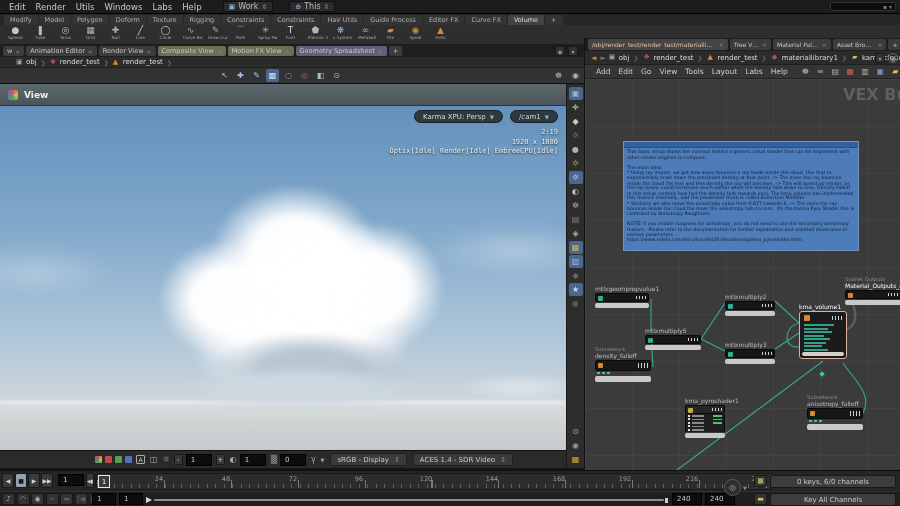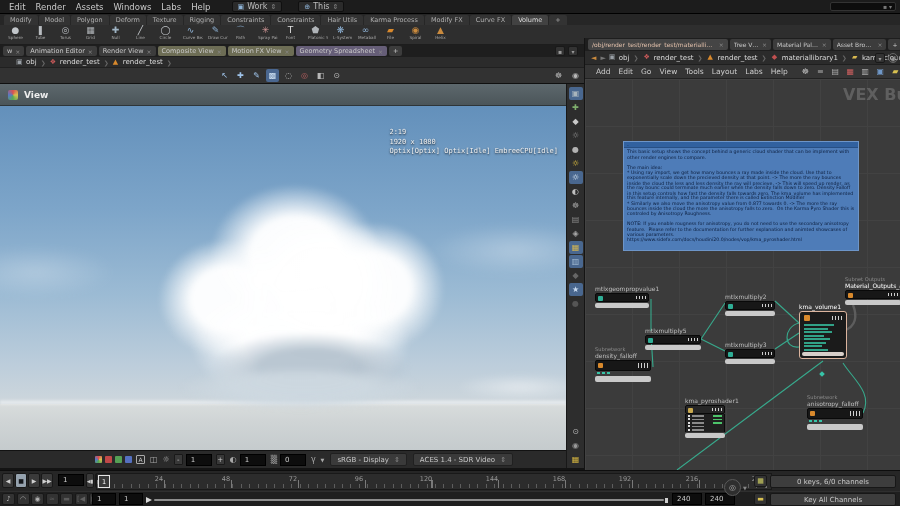--- a/index.html
+++ b/index.html
@@ -62,21 +62,21 @@
 .bshade{left:60px;top:148px;width:200px;height:72px;background:radial-gradient(closest-side,rgba(168,184,198,.8) 50%,rgba(168,184,198,0))}
 .bbase{left:28px;top:182px;width:245px;height:44px;background:radial-gradient(closest-side,rgba(205,216,224,.95) 55%,rgba(205,216,224,0))}
 .wisp{position:absolute;border-radius:50%;background:radial-gradient(closest-side,rgba(255,255,255,.9),rgba(255,255,255,0))}
 .w1{left:430px;top:118px;width:170px;height:52px;opacity:.32;filter:blur(4px)}
 .w2{left:-45px;top:140px;width:160px;height:52px;opacity:.28;filter:blur(4px)}
 .w3{left:455px;top:268px;width:130px;height:26px;opacity:.5;filter:blur(3px)}
 .vp-pills{position:absolute;top:4px;right:8px;display:flex;gap:7px}
 .vp-pill{background:rgba(38,44,48,.88);border:1px solid #1c2125;border-radius:8px;color:#d8d8d8;font-size:7px;
   height:13px;display:flex;align-items:center;gap:4px;padding:0 8px;white-space:nowrap}
 .vp-pill .dd{font-size:5.5px;color:#9ab}
-.vp-meta{position:absolute;top:22px;right:8px;text-align:left;color:#f2f2f2;font-size:7px;line-height:9.5px;
+.vp-meta{position:absolute;top:22px;right:8px;text-align:right;color:#f2f2f2;font-size:7px;line-height:9.5px;
   font-family:"DejaVu Sans Mono",monospace;text-shadow:0 1px 2px rgba(0,0,0,.8)}
 
 .icon-col{position:absolute;left:566px;top:84px;width:18px;height:386px;background:#2d2d2d;border-left:1px solid #181818;
   display:flex;flex-direction:column;align-items:center;padding:3px 0 4px;gap:1px}
 .icb{width:14px;height:13px;display:flex;align-items:center;justify-content:center;font-size:8px;border-radius:2px;flex:0 0 auto}
 .icb.sel{background:#49678f}
 .icol-spacer{flex:1 1 auto}
 
 .vp-bottom{position:absolute;left:0;top:450px;width:566px;height:18px;background:#2a2a2a;border-top:1px solid #121212;
   display:flex;align-items:center;font-size:7px;color:#bbb}
@@ -169,21 +169,21 @@
 </head>
 <body>
 
 <div id="app">
 
   <div class="menubar">
     <span style="display:flex">
 
     <span class="menu-item">Edit</span>
         <span class="menu-item">Render</span>
-        <span class="menu-item">Assets</span>
+        <span class="menu-item">Utils</span>
         <span class="menu-item">Windows</span>
         <span class="menu-item">Labs</span>
         <span class="menu-item">Help</span>
       </span>
     <div class="desk-sel">
       <span class="icn">▣</span>
       <span>Work</span>
       <span class="updn">⇕</span>
     </div>
     <div class="desk-sel">
@@ -201,22 +201,22 @@
 
   <span class="shelf-tab">Modify</span>
       <span class="shelf-tab">Model</span>
       <span class="shelf-tab">Polygon</span>
       <span class="shelf-tab">Deform</span>
       <span class="shelf-tab">Texture</span>
       <span class="shelf-tab">Rigging</span>
       <span class="shelf-tab">Constraints</span>
       <span class="shelf-tab">Constraints</span>
       <span class="shelf-tab">Hair Utils</span>
-      <span class="shelf-tab">Karma Process</span>
-      <span class="shelf-tab">Modify FX</span>
+      <span class="shelf-tab">Guide Process</span>
+      <span class="shelf-tab">Editor FX</span>
       <span class="shelf-tab">Curve FX</span>
       <span class="shelf-tab sel">Volume</span>
       <span class="shelf-tab">+</span>
     </div>
   <div class="shelf-tools">
 
       <span class="tool">
         <span class="tico" style="color: rgb(194, 198, 202);">●</span>
         <b>Sphere</b>
       </span>
@@ -405,24 +405,34 @@
     <div class="wisp w3"></div>
     <div class="cloud">
       <div class="blob b1"></div>
         <div class="blob b2"></div>
         <div class="blob b3"></div>
       <div class="blob b5"></div>
         <div class="blob b4"></div>
       <div class="blob bshade"></div>
         <div class="blob bbase"></div>
     </div>
+    <div class="vp-pills">
+      <span class="vp-pill">
+        <span>Karma XPU: Persp</span>
+        <span class="dd">▼</span>
+      </span>
+      <span class="vp-pill">
+        <span>/cam1</span>
+        <span class="dd">▼</span>
+      </span>
+    </div>
     <div class="vp-meta">
       <div>2:19</div>
       <div>1920 x 1080</div>
-      <div>Optix[Optix] Optix[Idle] EmbreeCPU[Idle]</div>
+      <div>Optix[Idle] Render[Idle] EmbreeCPU[Idle]</div>
     </div>
   </div>
 
   <div class="icon-col">
     <span style="display:contents">
       
     <span class="icb sel" style="color: rgb(168, 180, 188);">▣</span><span class="icb" style="color: rgb(127, 174, 109);">✚</span><span class="icb" style="color: rgb(201, 201, 201);">◆</span><span class="icb" style="color: rgb(138, 138, 138);">☼</span><span class="icb" style="color: rgb(178, 178, 178);">●</span><span class="icb" style="color: rgb(224, 192, 64);">☼</span><span class="icb sel" style="color: rgb(216, 230, 242);">☼</span><span class="icb" style="color: rgb(192, 192, 192);">◐</span><span class="icb" style="color: rgb(160, 160, 160);">☸</span><span class="icb" style="color: rgb(144, 144, 144);">▤</span><span class="icb" style="color: rgb(168, 168, 168);">◈</span><span class="icb sel" style="color: rgb(216, 184, 80);">▦</span><span class="icb sel" style="color: rgb(159, 184, 208);">▥</span><span class="icb" style="color: rgb(102, 102, 102);">◆</span><span class="icb sel" style="color: rgb(200, 218, 240);">★</span><span class="icb" style="color: rgb(85, 85, 85);">●</span></span>
     <span class="icol-spacer"></span>
     <span style="display:contents">
       

